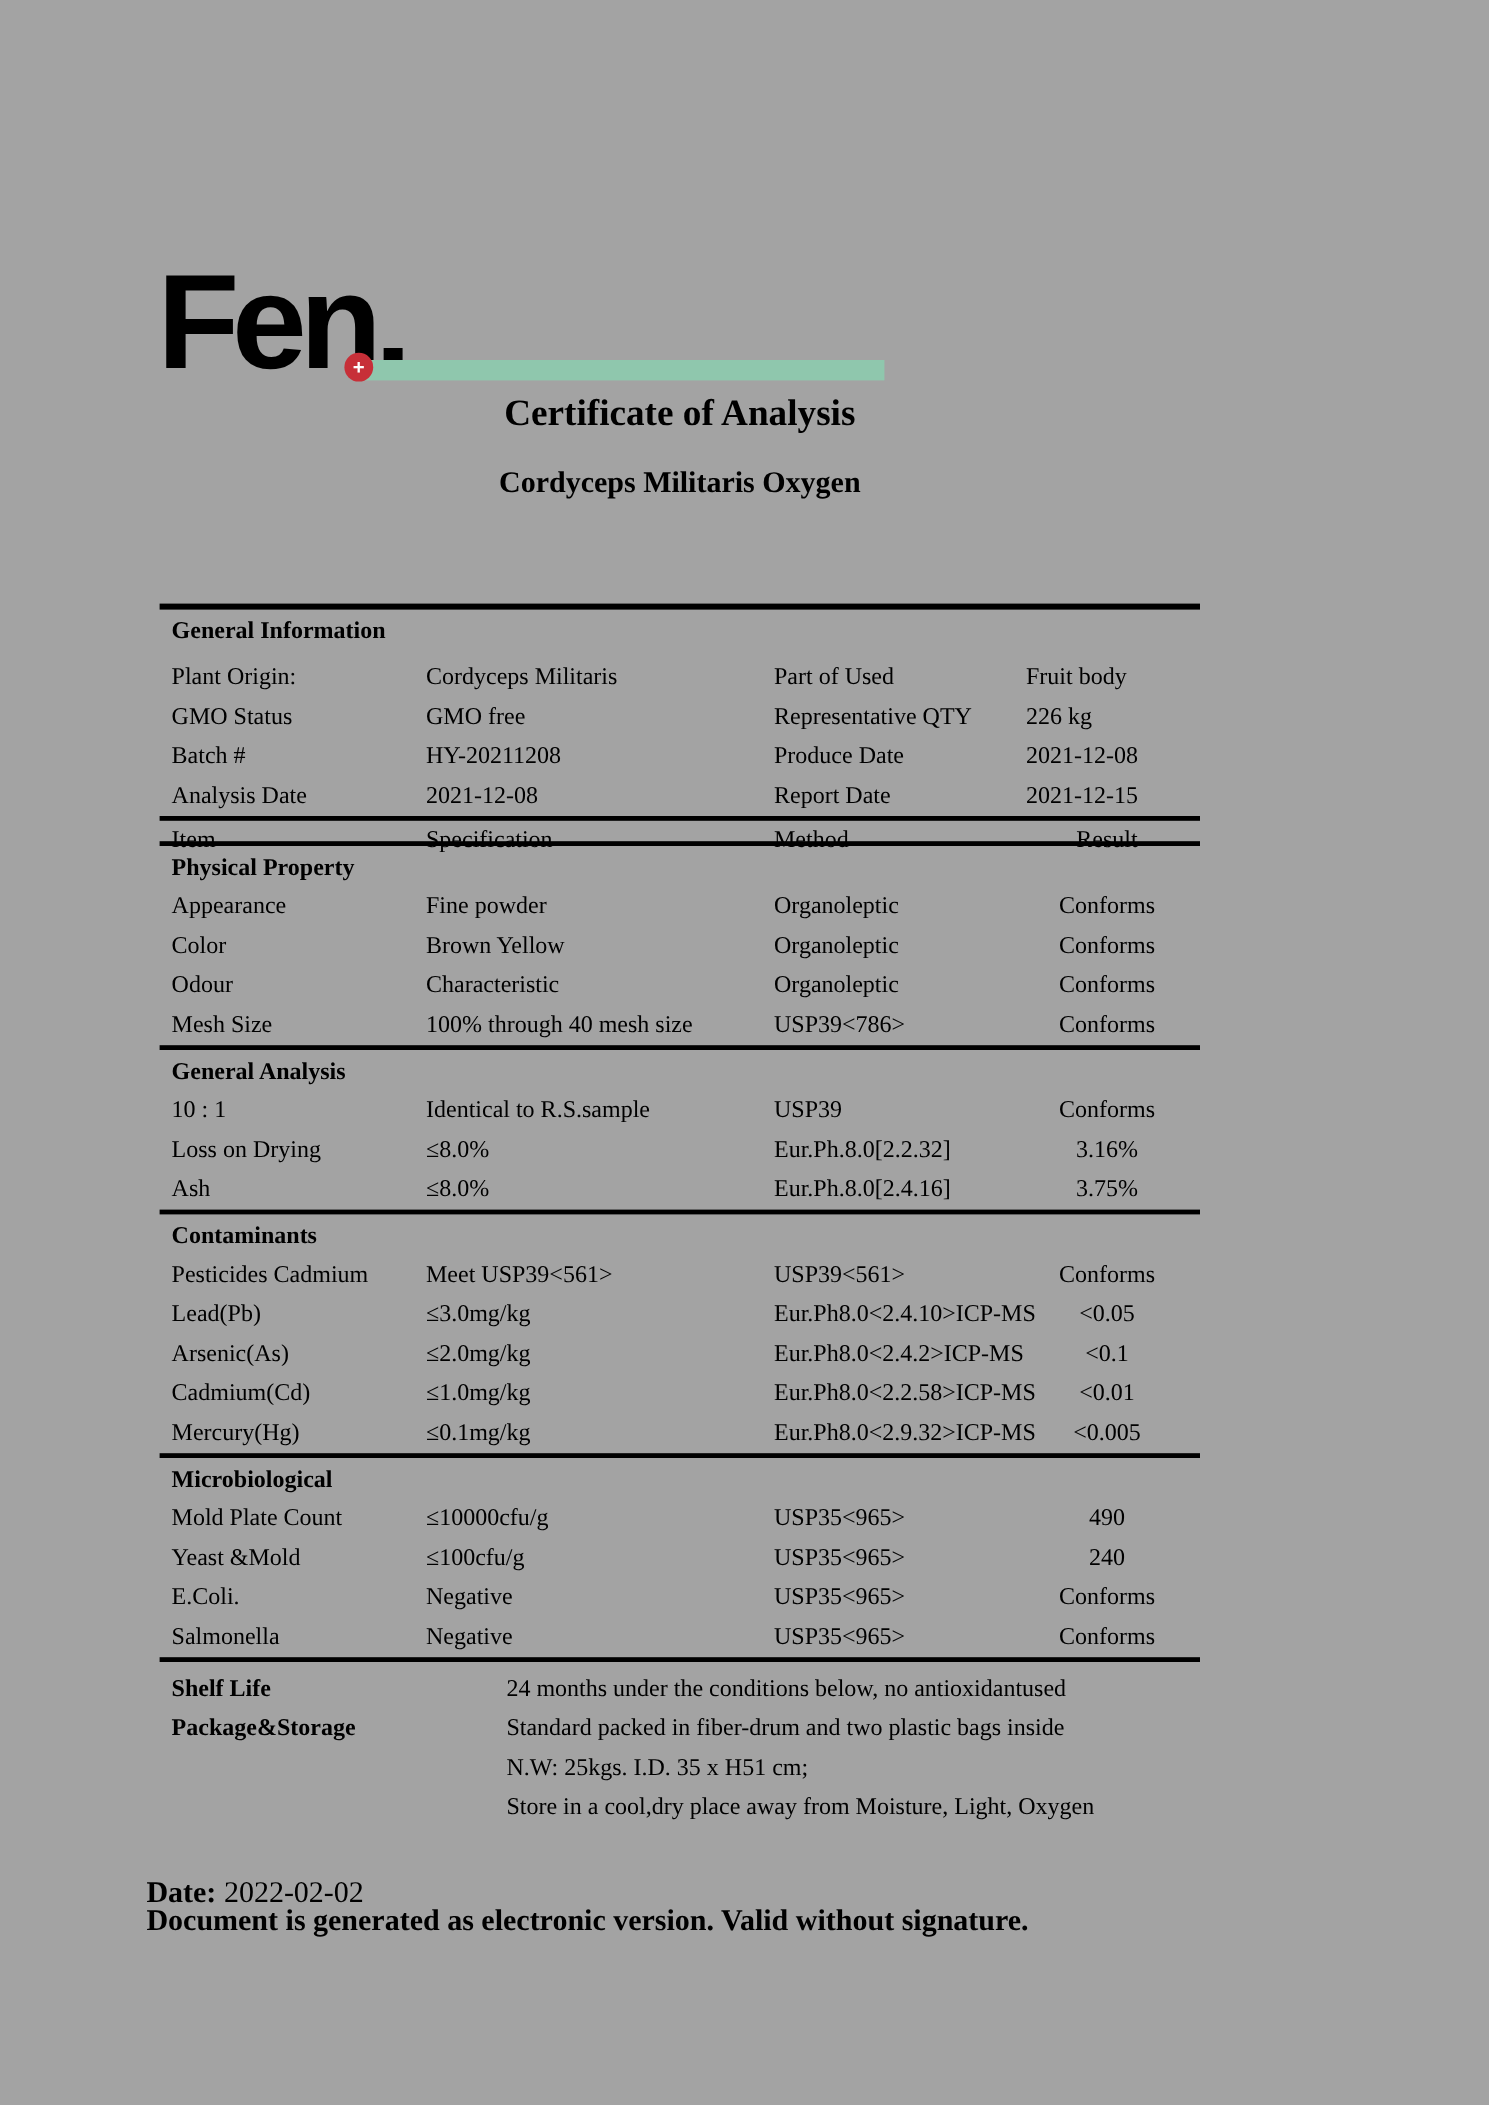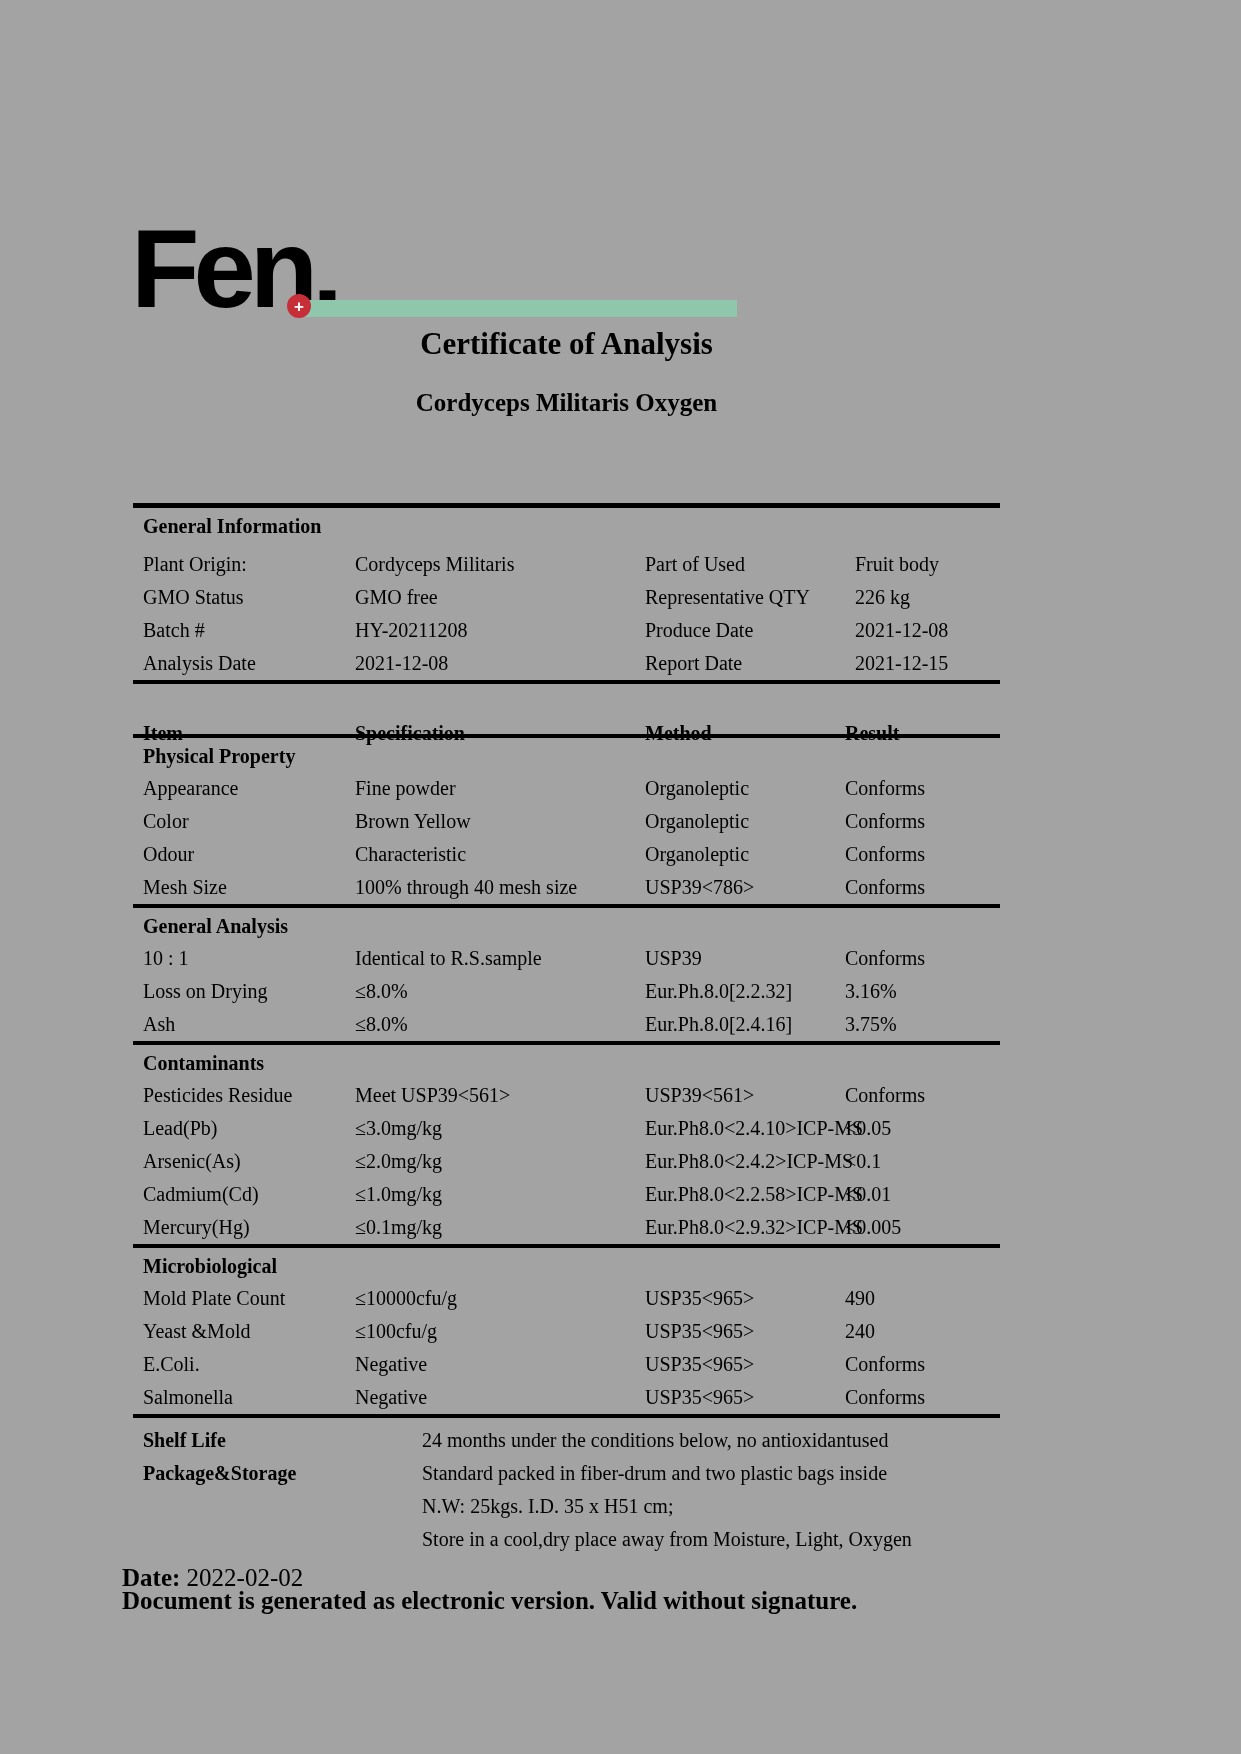--- a/index.html
+++ b/index.html
@@ -40,24 +40,24 @@
   
   .coa { position:absolute; left:133px; top:503px; width:867px; font-size:20px; }
   .rule { height:4px; background:#000; }
   .rule.top { height:5px; }
   .sec-heading { height:34px; line-height:36px; font-weight:bold; padding-left:10px; }
   .gi-rows { padding-top:6px; }
   .gi-row, .t-row, .hdr-row {
     display:grid; grid-template-columns:222px 290px 200px 1fr;
     height:33px; line-height:33px;
   }
-  .hdr-row { font-weight:bold; height:17px;margin-top:33px; }
+  .hdr-row { font-weight:normal; height:17px; }
   .cell { white-space:nowrap; overflow:visible; }
   .c1 { padding-left:10px; }
-  .c4 { }
+  .c4 { text-align:center; }
   .c4.left { text-align:left; padding-left:10px; }
   .st-rows { padding-top:6px; }
   .st-row { display:grid; grid-template-columns:222px 1fr; height:33px; line-height:33px;gap:48px; }
   .st-label { font-weight:bold; padding-left:10px; white-space:nowrap; }
   .st-text { white-space:nowrap;margin-left:19px; }
 
   
   .footer { position:absolute; left:122px; top:1566px; font-size:25px; }
   .footer-line { line-height:23px; }
   .b { font-weight:bold; }
@@ -155,21 +155,21 @@
         </div>
         <div class="t-row">
           <div class="cell c1">Ash</div>
           <div class="cell c2">≤8.0%</div>
           <div class="cell c3">Eur.Ph.8.0[2.4.16]</div>
           <div class="cell c4">3.75%</div>
         </div>
         <div class="rule"></div>
         <div class="sec-heading">Contaminants</div>
         <div class="t-row">
-          <div class="cell c1">Pesticides Residue</div>
+          <div class="cell c1">Pesticides Cadmium</div>
           <div class="cell c2">Meet USP39&lt;561&gt;</div>
           <div class="cell c3">USP39&lt;561&gt;</div>
           <div class="cell c4">Conforms</div>
         </div>
         <div class="t-row">
           <div class="cell c1">Lead(Pb)</div>
           <div class="cell c2">≤3.0mg/kg</div>
           <div class="cell c3">Eur.Ph8.0&lt;2.4.10&gt;ICP-MS</div>
           <div class="cell c4">&lt;0.05</div>
         </div>

